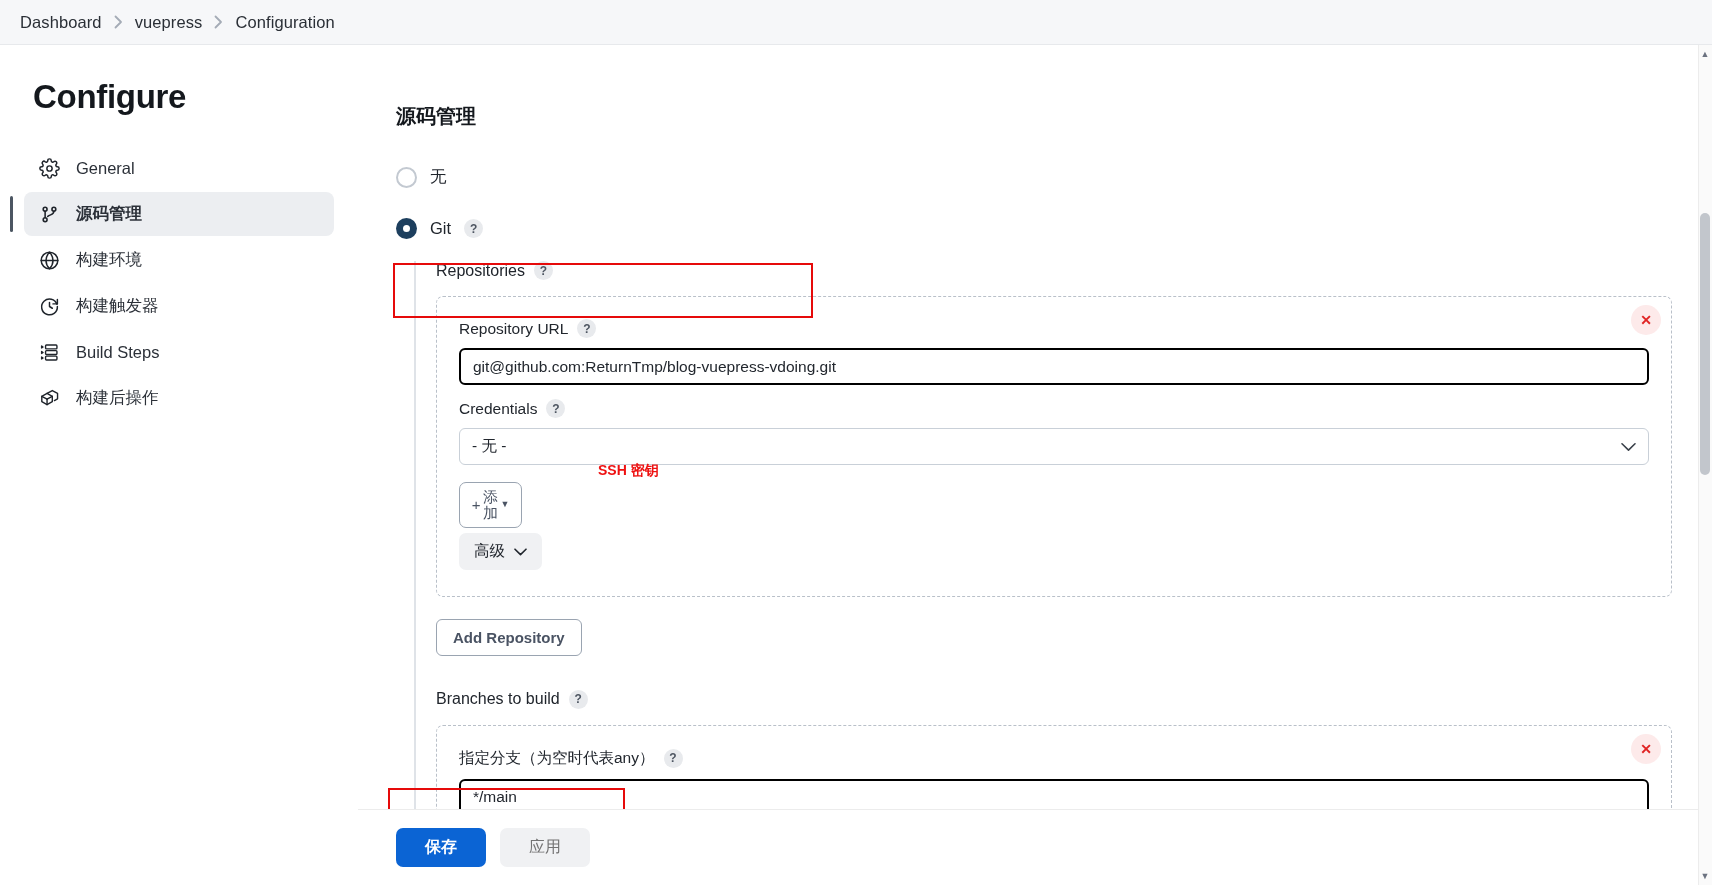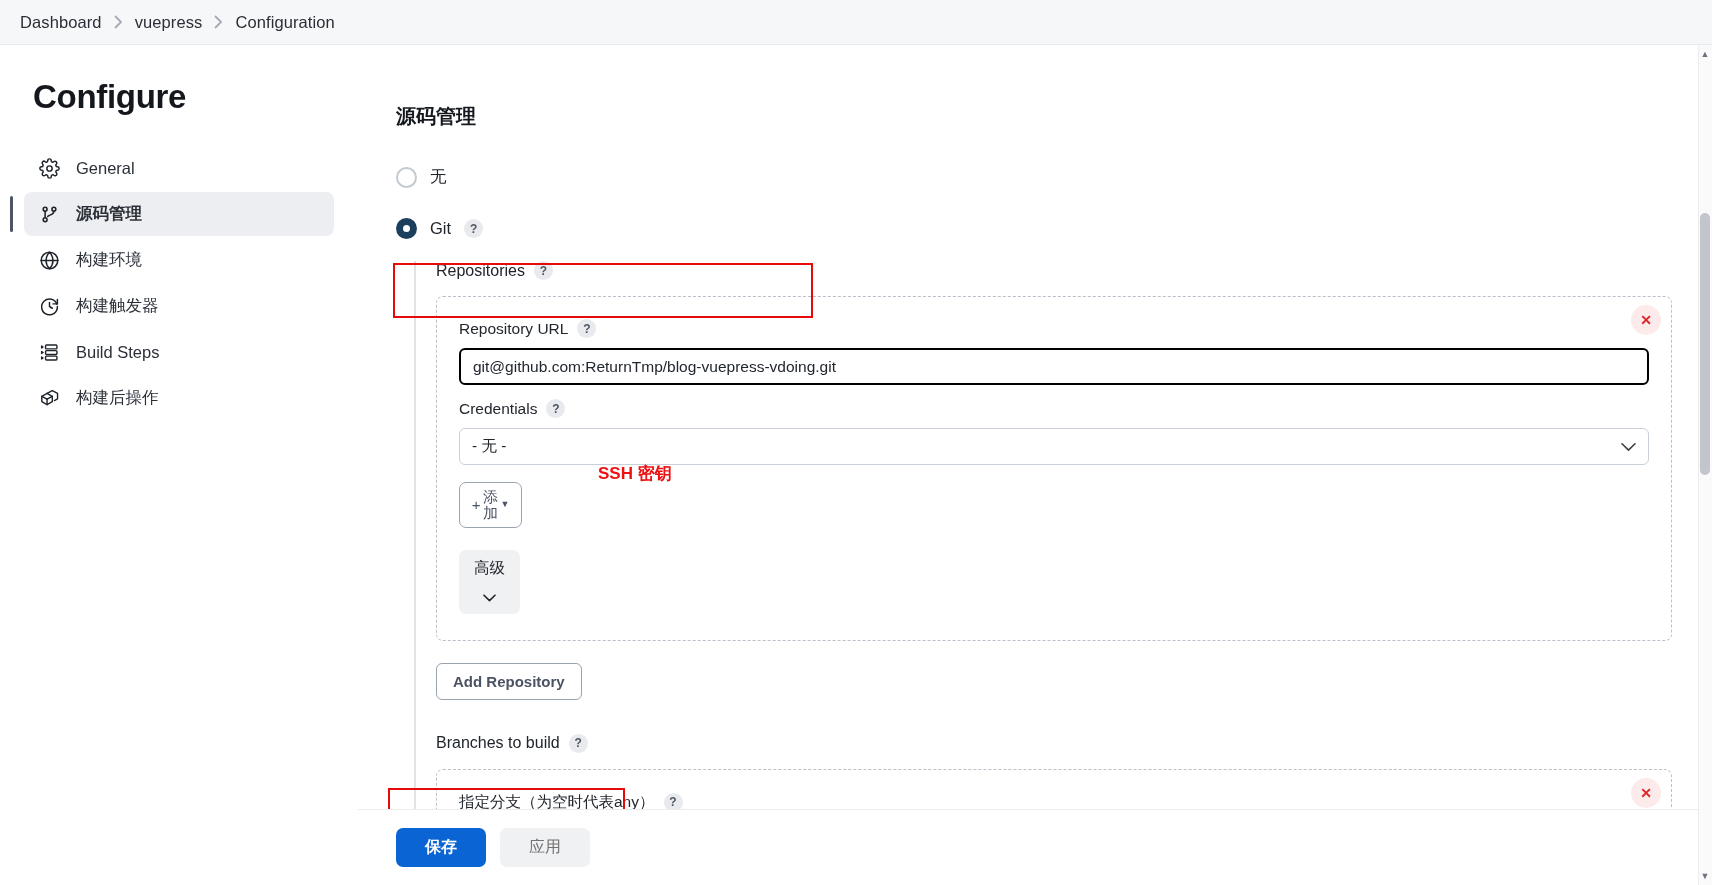--- a/index.html
+++ b/index.html
@@ -233,21 +233,21 @@
   .annot-box {
     position: absolute;
     border: 2.5px solid #e60a0a;
     pointer-events: none;
     z-index: 40;
   }
   .annot-text {
     position: absolute;
     color: #ee1111;
     font-weight: 700;
-    font-size: 17px;
+    font-size: 14px;
     z-index: 41;
     pointer-events: none;
   }
 
   
   .btn-outline {
     border: 1.5px solid #9aa4b1;
     background: #fff;
     border-radius: 6px;
     color: #4a5363;
@@ -495,21 +495,21 @@
                 </svg>
             </span>
           </div>
 
           <button class="btn-add" style="margin-top:17px;">
             <span class="plus">+</span>
             <span class="txt">添加</span>
             <span style="font-size:9px;">▼</span>
           </button>
 
-          <button class="btn-chip" style="margin-top:22px;flex-direction:column;">
+          <button class="btn-chip" style="margin-top:5px;">
             <span>高级</span>
             <span>
               <svg width="13" height="8" viewBox="0 0 13 8" fill="none" stroke="currentColor" stroke-width="1.6" stroke-linecap="round" stroke-linejoin="round">
                   <path d="M1 1.2 L6.5 6.6 L12 1.2"></path>
                 </svg>
             </span>
           </button>
         </div>
 
         <button class="btn-outline">Add Repository</button>

